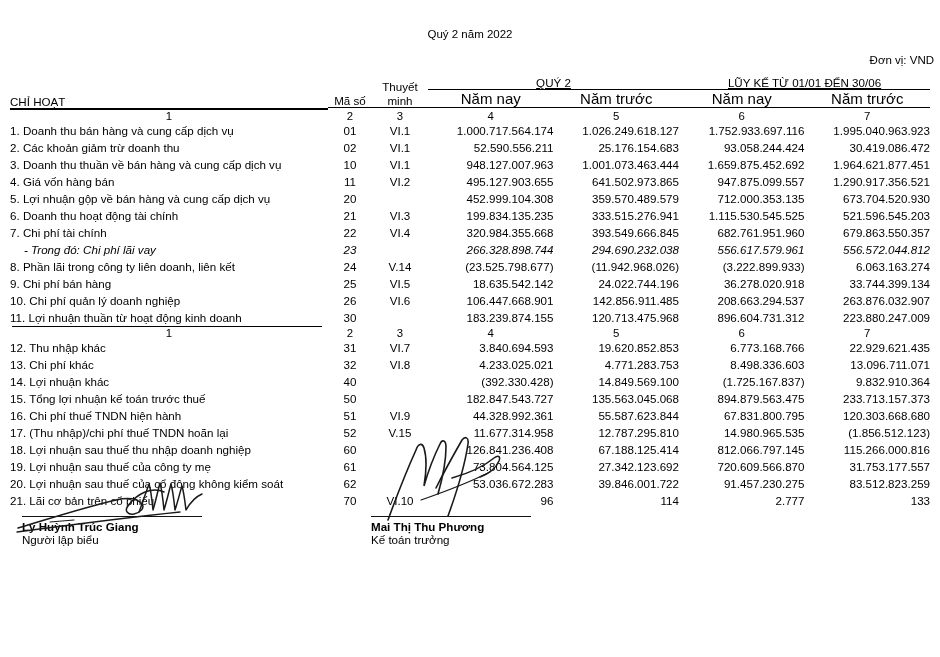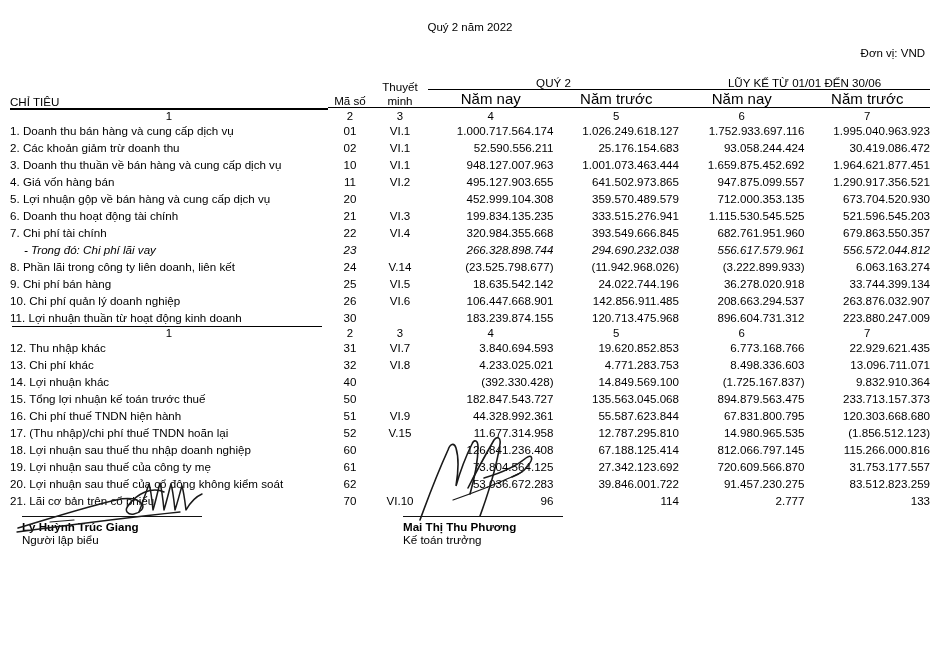--- a/index.html
+++ b/index.html
@@ -23,26 +23,26 @@
   }
   .doc-title {
     font-size: 13.5px;
     font-weight: bold;
     letter-spacing: 0.1px;
     line-height: 1.25;
   }
   .doc-subtitle {
     font-size: 11.5px;
     font-weight: normal;
-    margin-top: 12px;
+    margin-top: 19px;
   }
   .unit-line {
     text-align: right;
     font-size: 11.5px;
-    padding-right: 15px;
+    padding-right: 6px;
     margin-top: 14px;
   }
 
   
   .sheet {
     position: absolute;
     top: 76px;
     left: 10px;
     width: 920px;
   }
@@ -63,20 +63,21 @@
   col.c-code  { width: 44px; }
   col.c-note  { width: 56px; }
   col.c-num   { width: 125.5px; }
 
   
   .grp-title {
     text-align: center;
     font-size: 11.6px;
     font-weight: normal;
     padding-bottom: 1px;
+    text-decoration: underline;
   }
   .grp-underline {
     border-bottom: 1.3px solid #000;
   }
   .hdr-stack {
     text-align: center;
     font-size: 11.6px;
     line-height: 1.15;
   }
   .hdr-sub {
@@ -137,21 +138,21 @@
   }
   .sig-line {
     border-top: 1px solid #111;
     height: 0;
     margin-bottom: 3px;
   }
   .sig-svg { position: absolute; pointer-events: none; }
 
   #sign-preparer { left: 22px; top: 0px; }
   #sign-preparer .sig-line { width: 180px; }
-  #sign-chief { left: 403px; top: 0px; }
+  #sign-chief { left: 371px; top: 0px; }
   #sign-chief .sig-line { width: 160px; }
   #sign-ceo { left: 780px; top: 0px; }
   #sign-ceo .sig-line { width: 152px; }
 </style>
 </head>
 <body>
 
 <div class="title-block">
   <div class="doc-subtitle">Quý 2 năm 2022</div>
 </div>
@@ -163,21 +164,21 @@
       <col class="c-label">
         <col class="c-code">
         <col class="c-note">
       <col class="c-num">
         <col class="c-num">
         <col class="c-num">
         <col class="c-num">
     </colgroup>
     <tbody id="table-body">
         <tr>
-          <td rowspan="2" class="hdr-label">CHỈ TIÊU</td>
+          <td rowspan="2" class="hdr-label">CHỈ HOẠT</td>
           <td rowspan="2" class="hdr-stack rule-thin">Mã số</td>
           <td rowspan="2" class="hdr-stack rule-thin">Thuyết<br>minh</td>
           <td colspan="2" class="grp-title">
             <div class="grp-underline">QUÝ 2</div>
           </td>
           <td colspan="2" class="grp-title">
             <div class="grp-underline">LŨY KẾ TỪ 01/01 ĐẾN 30/06</div>
           </td>
         </tr>
         <tr>

